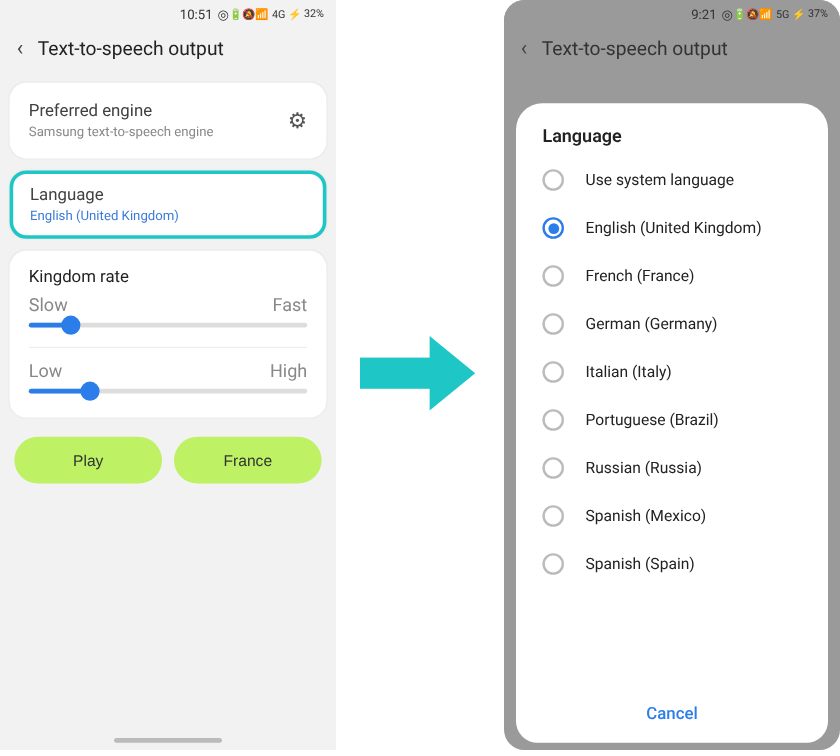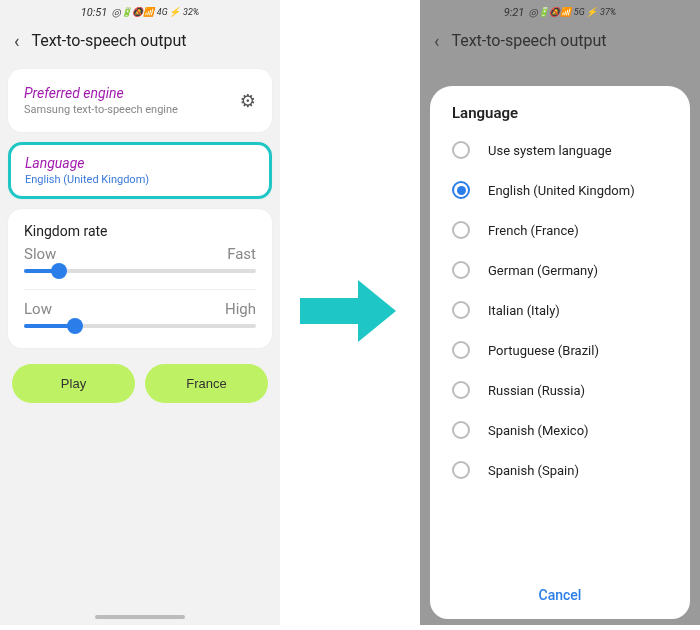--- a/index.html
+++ b/index.html
@@ -12,26 +12,26 @@
   }
   .phone {
     position: absolute;
     top: 0;
     width: 280px;
     height: 625px;
     background: #f2f2f2;
     overflow: hidden;
   }
   .phone-left { left: 0; filter: blur(0.3px); }
-  .phone-right { right: 0; background: #9a9a9a; }
+  .phone-right { right: 0; background: #9a9a9a; border-radius: 17px; }
 
   .status-bar {
-    display: flex; justify-content: center; align-items: center;
+    display: flex; justify-content: flex-end; align-items: center;
     height: 22px; padding: 2px 10px 0 10px;
-    font-size: 11px; color: #333; font-style: italic;
+    font-size: 11px; color: #333;
   }
   .phone-right .status-bar { color: #333; background:#9a9a9a; }
   .status-left { display:flex; gap:4px; align-items:center; }
   .status-right { display:flex; gap:2px; align-items:center; font-size:9px; }
 
   .header {
     display:flex; align-items:center; gap:12px;
     padding: 8px 14px 14px 14px;
     font-size: 16px; color:#222;
   }
@@ -40,21 +40,21 @@
 
   .card {
     background:#fff; border-radius:14px; margin:4px 8px 10px 8px;
     padding: 4px 0;
     box-shadow: 0 0 2px rgba(0,0,0,.05);
   }
   .card-row {
     padding: 12px 16px;
     display:flex; justify-content:space-between; align-items:center;
   }
-  .row-main { font-size:14px; color:#a21caf;font-style:italic; }
+  .row-main { font-size:14px; color:#404040; }
   .row-sub { font-size:11px; color:#3a7ad9; margin-top:2px; }
   .row-sub-grey { font-size:11px; color:#888; margin-top:2px; }
   .gear { font-size:18px; color:#555; }
   .phone-left .card, .phone-left .header, .phone-left .btn-row { filter: blur(0.6px); }
   .phone-left .card.highlighted { filter:none; }
 
   .highlighted {
     border: 3px solid #1ec6c6;
     border-radius: 14px;
     padding: 10px 14px;

